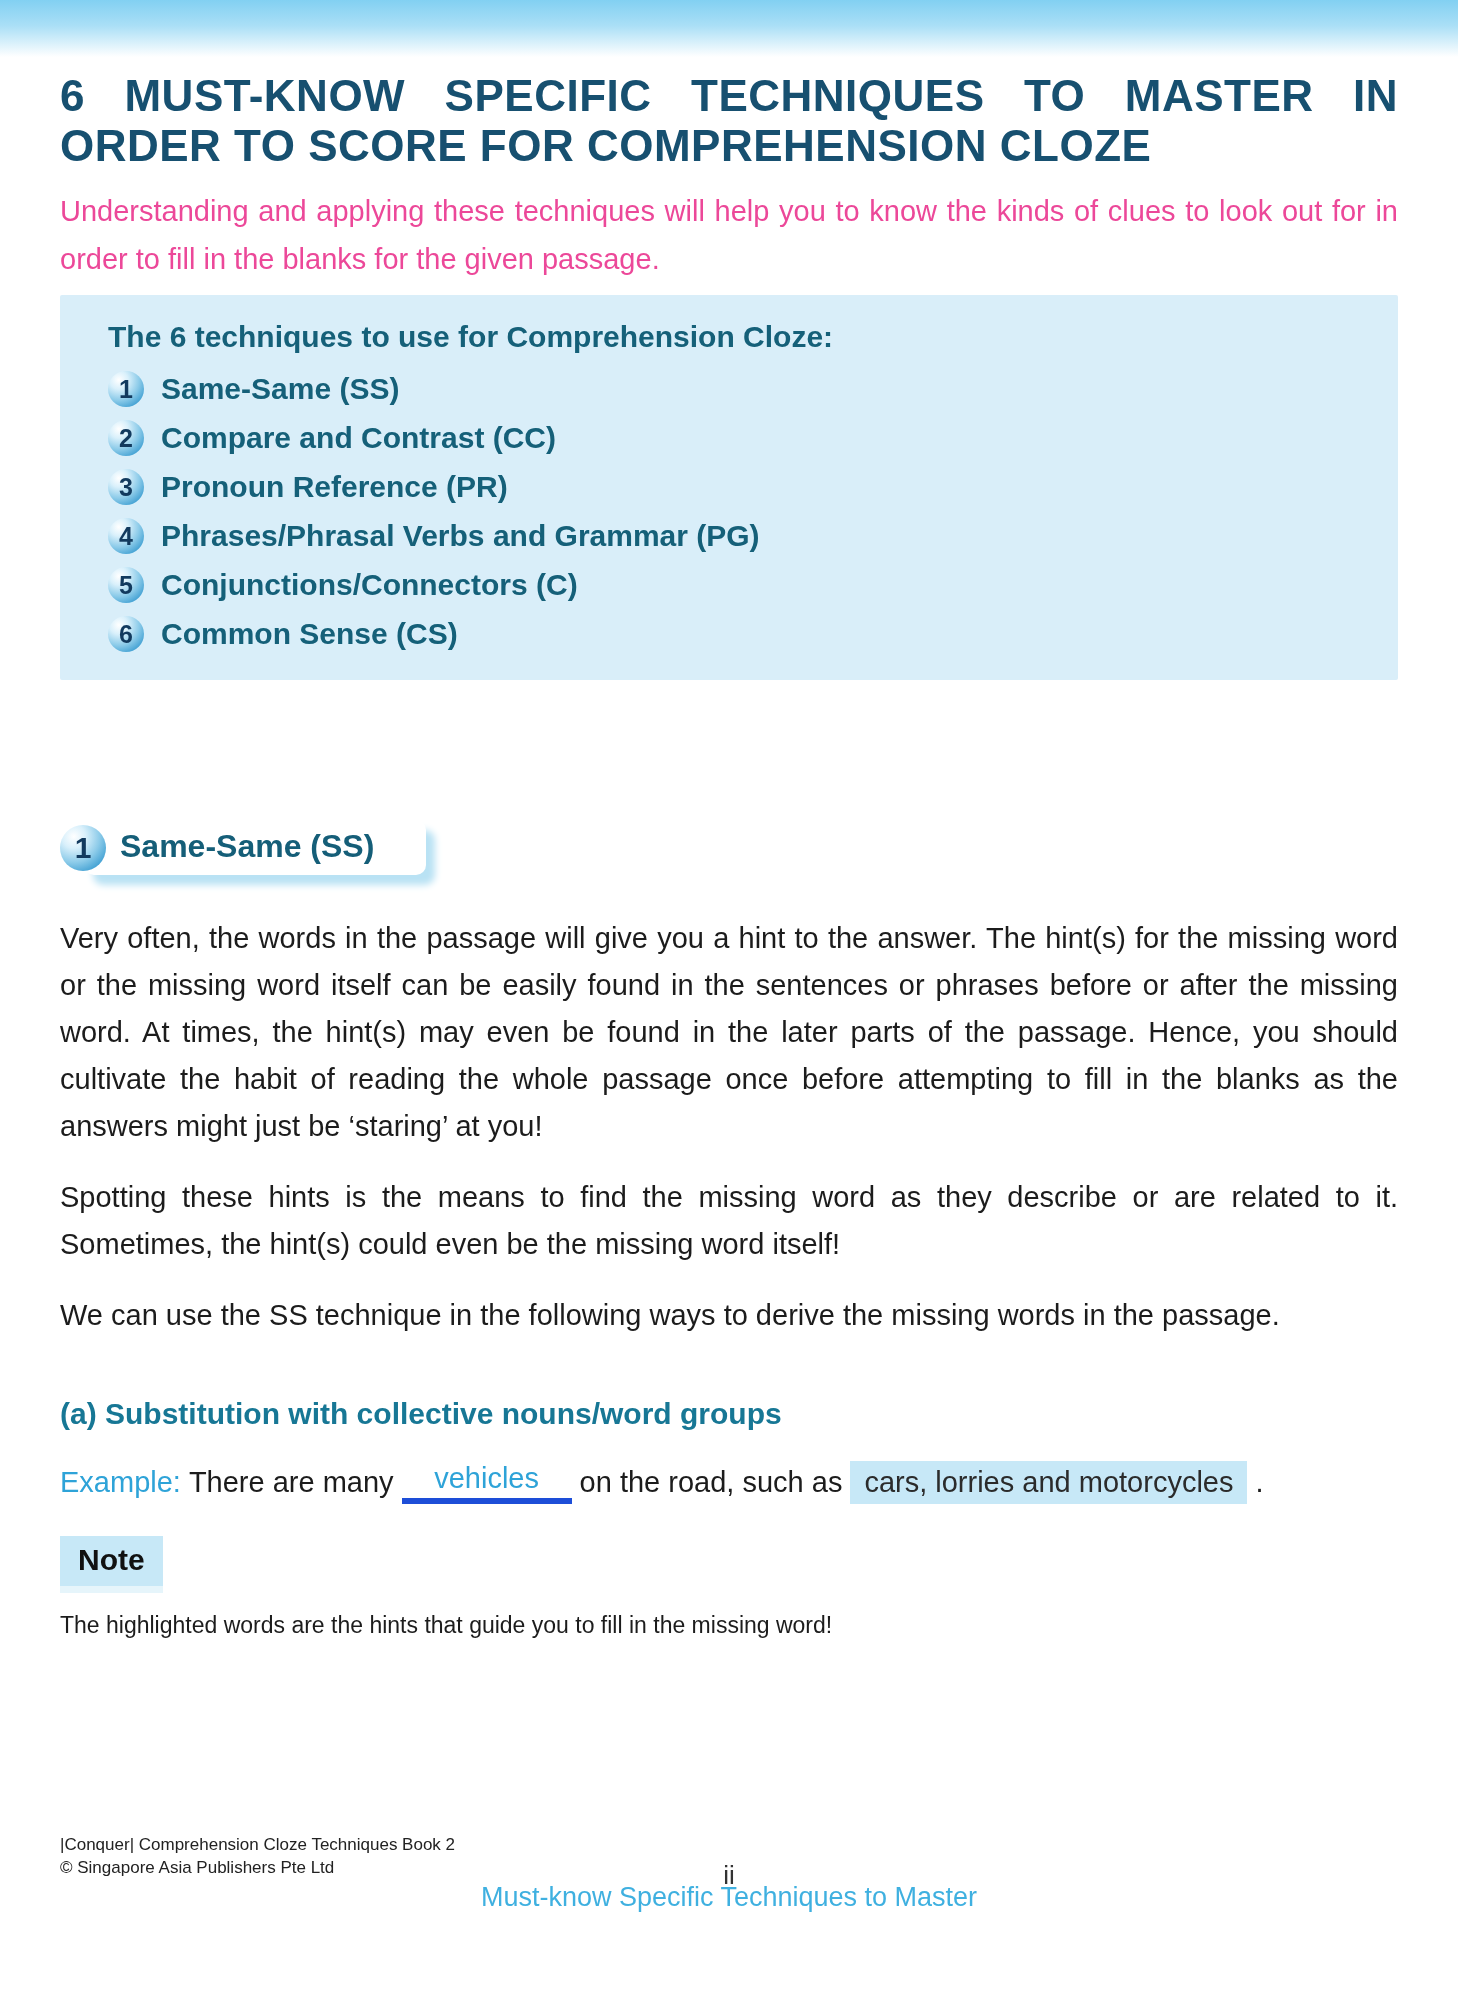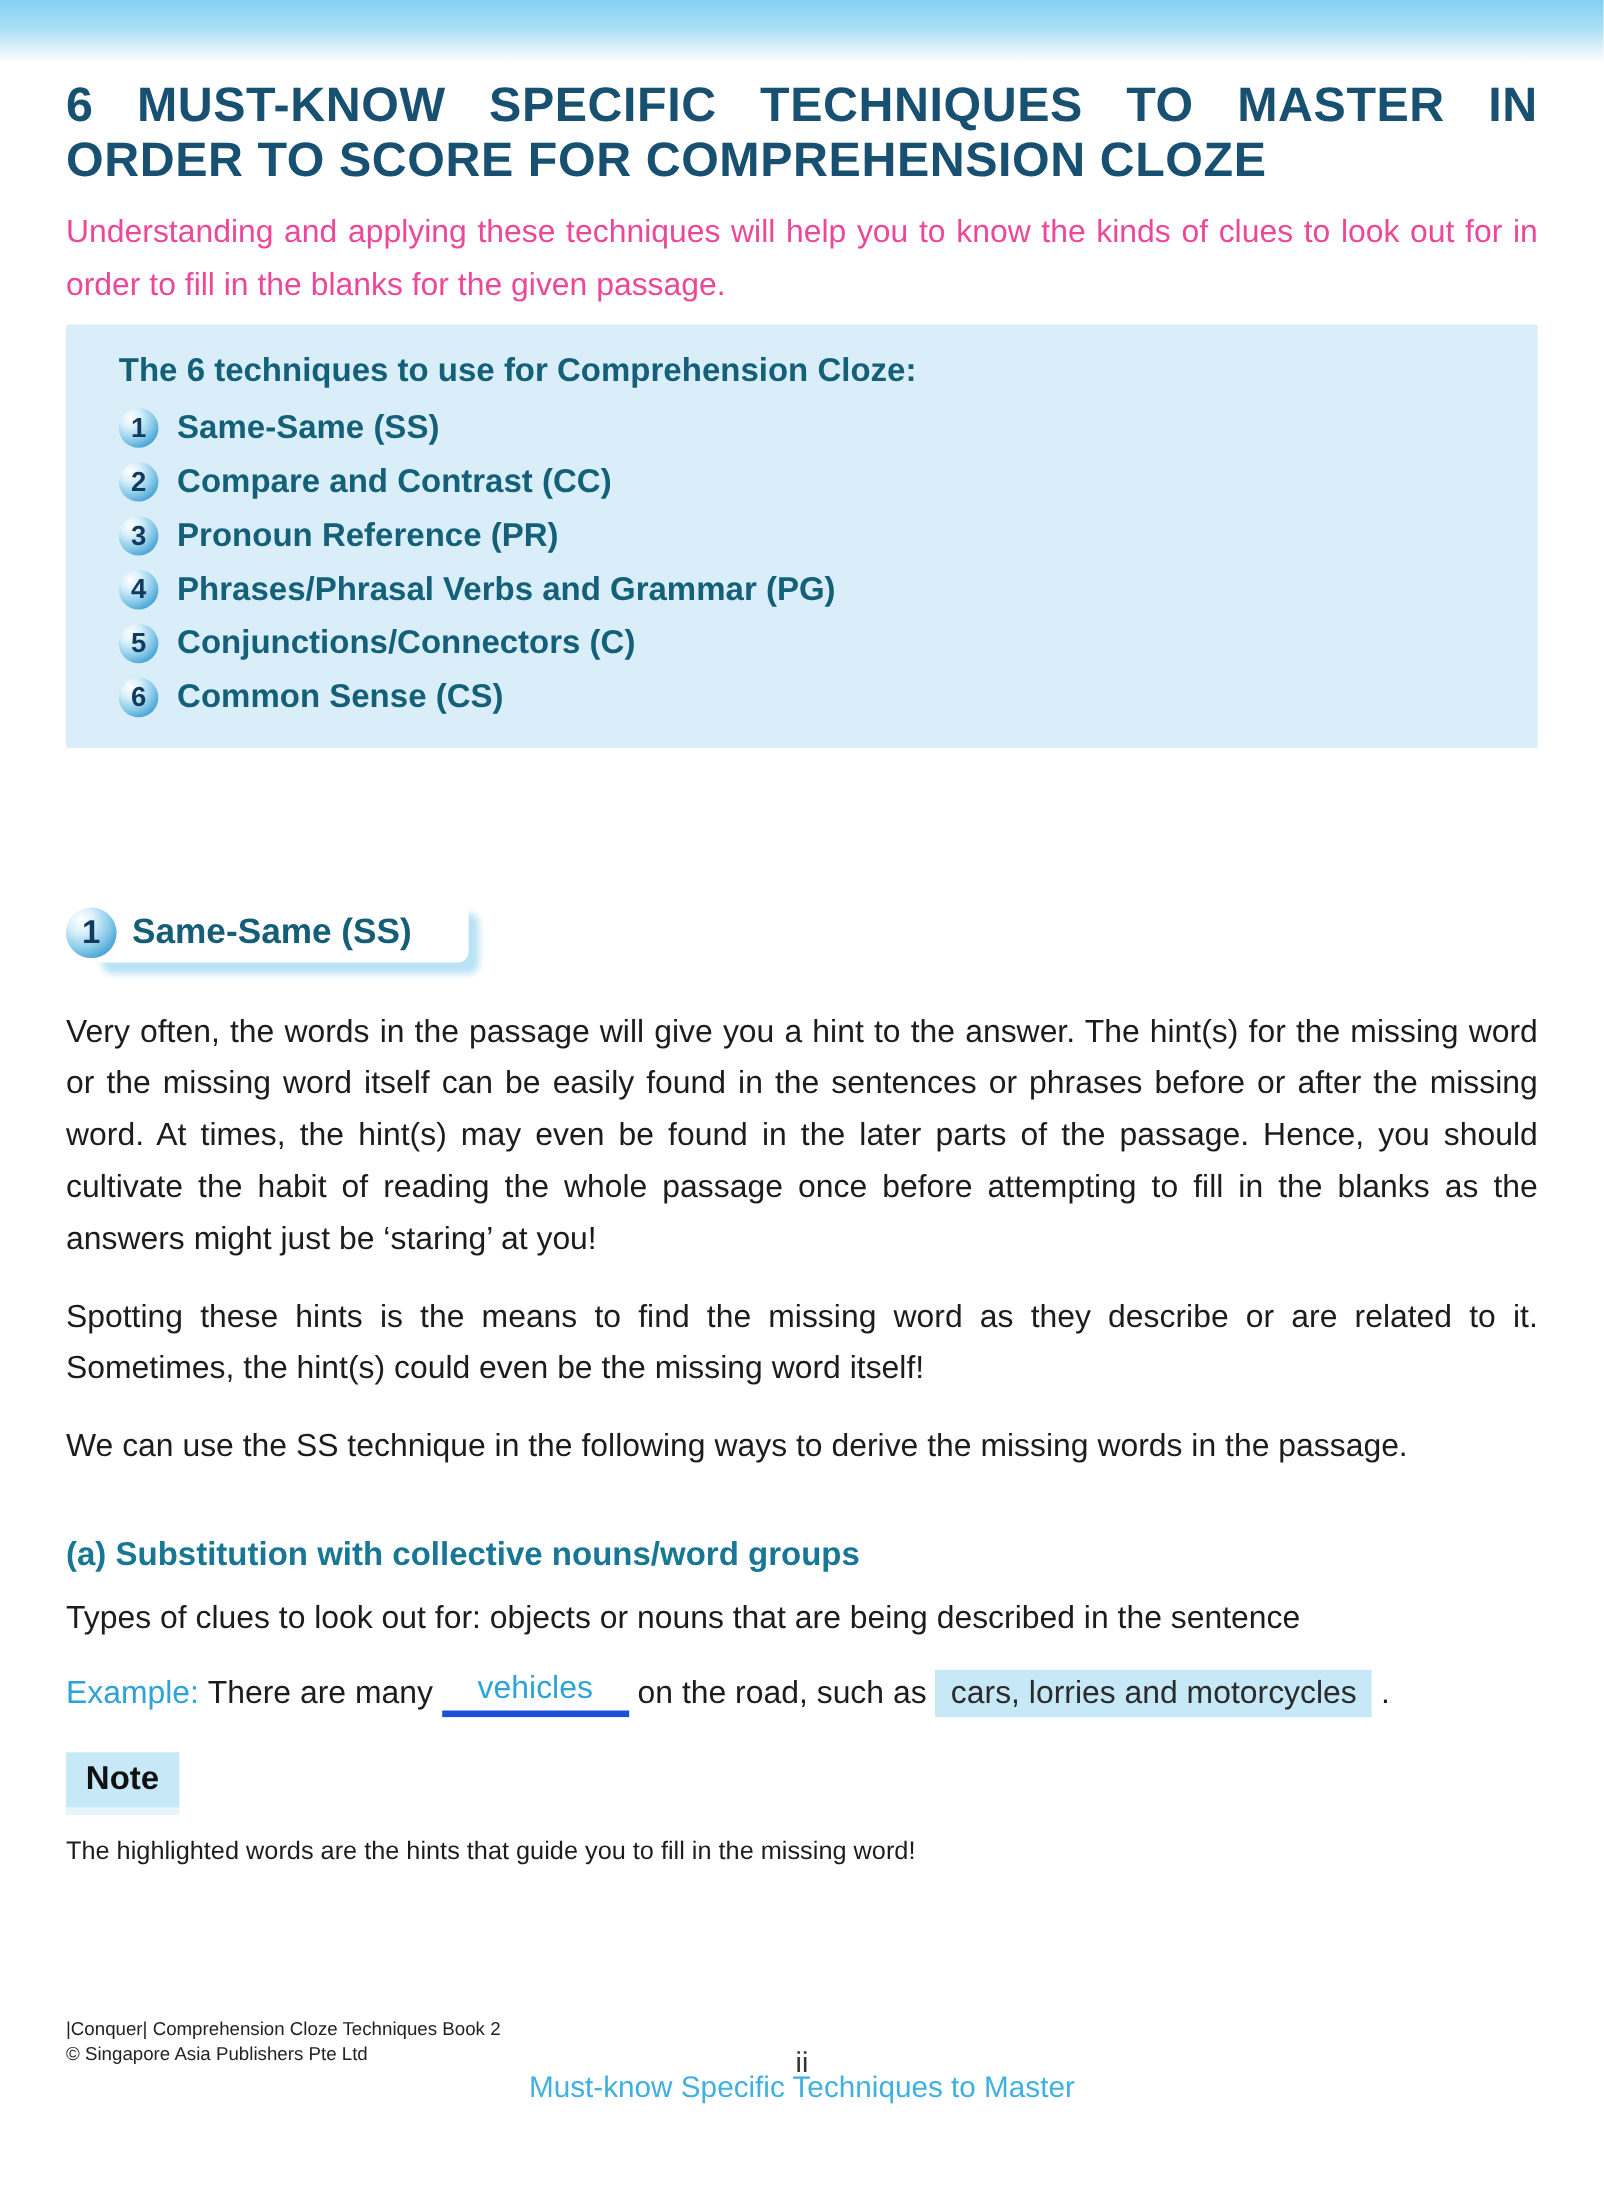--- a/index.html
+++ b/index.html
@@ -146,21 +146,20 @@
     <div class="section-header">
       <div class="s-badge">1</div>
       <div class="pill">Same-Same (SS)</div>
     </div>
 
     <p class="para first">Very often, the words in the passage will give you a hint to the answer. The hint(s) for the missing word or the missing word itself can be easily found in the sentences or phrases before or after the missing word. At times, the hint(s) may even be found in the later parts of the passage. Hence, you should cultivate the habit of reading the whole passage once before attempting to fill in the blanks as the answers might just be ‘staring’ at you!</p>
     <p class="para">Spotting these hints is the means to find the missing word as they describe or are related to it. Sometimes, the hint(s) could even be the missing word itself!</p>
     <p class="para">We can use the SS technique in the following ways to derive the missing words in the passage.</p>
 
     <div class="sub-heading">(a) Substitution with collective nouns/word groups</div>
-    <div class="clues">Types of clues to look out for: objects or nouns that are being described in the sentence</div>
 
     <div class="example">
       <span class="example-label">Example:</span>
       <span>There are many</span>
       <span class="blank">vehicles</span>
       <span>on the road, such as</span>
       <span class="hl">cars, lorries and motorcycles</span>
       <span>.</span>
     </div>
 

